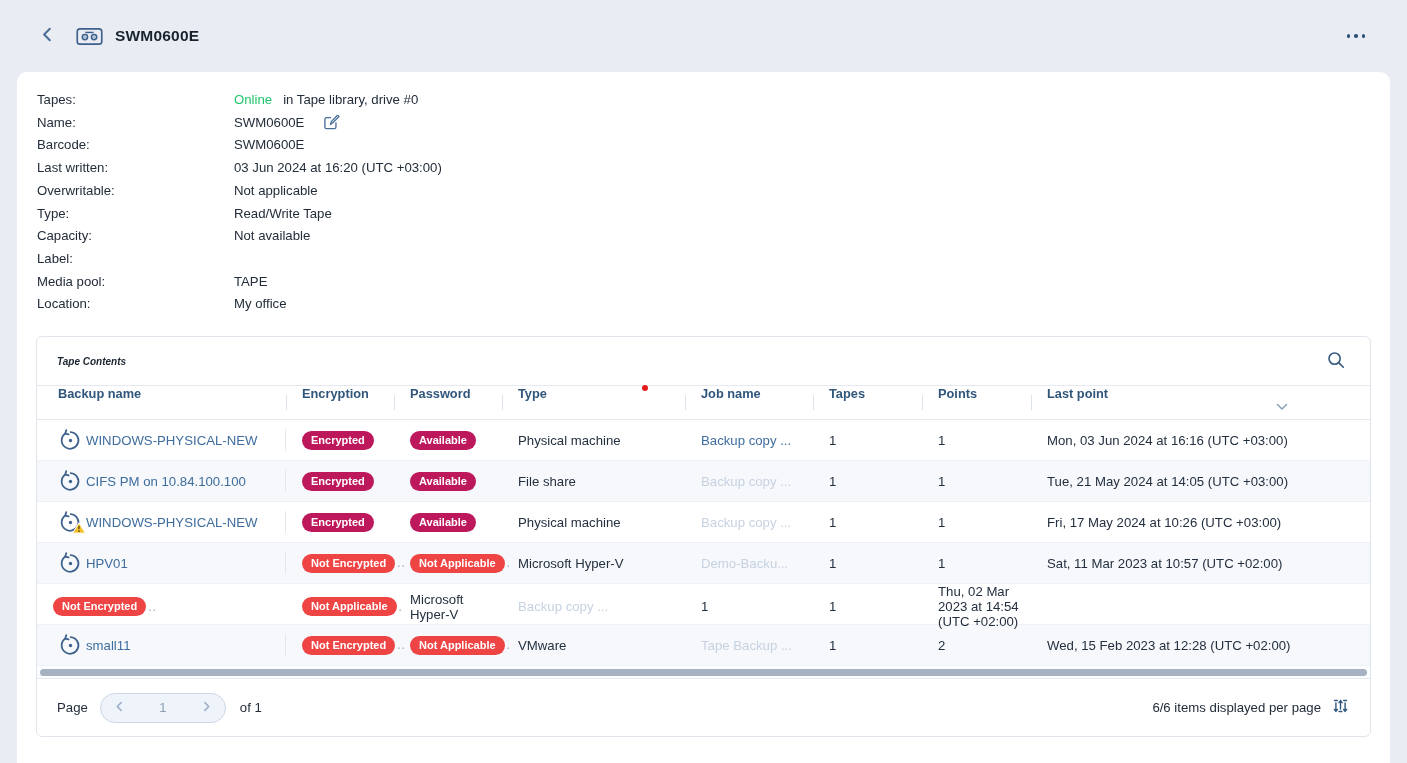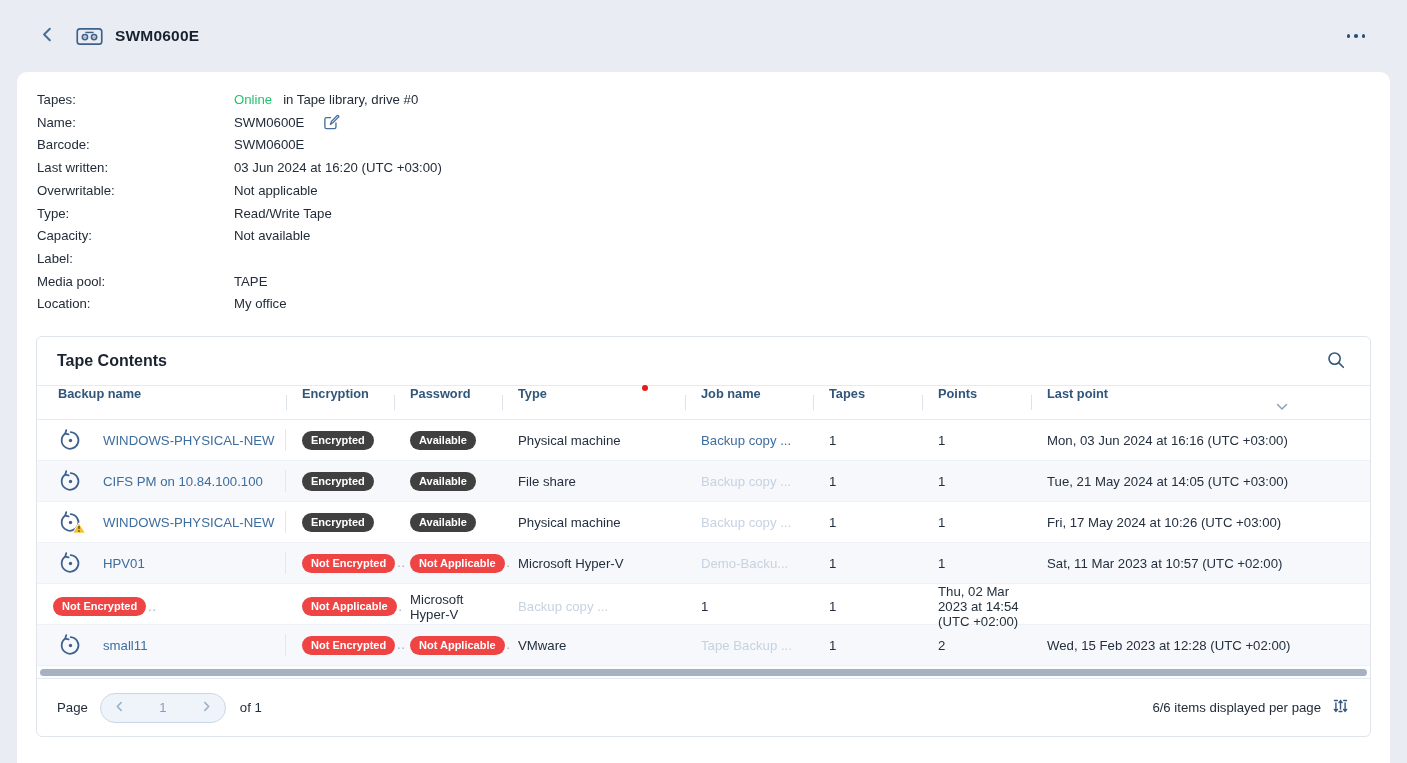--- a/index.html
+++ b/index.html
@@ -28,42 +28,42 @@
   .dvalue { color:#232d3a; display:flex; align-items:center; }
   .status-online { color:#21c56d; }
   .status-extra { margin-left:11px; }
   .edit-btn { margin-left:18px; display:flex; align-items:center; }
 
   .red-dot { position:absolute; left:625px; top:313px; width:6px; height:6px; border-radius:50%; background:#e51c1c; }
 
   
   .card { margin:20px 19px 0; border:1px solid #e0e5ec; border-radius:6px; background:#fff; }
   .card-head { height:49px; display:flex; align-items:center; padding:0 20px; border-bottom:1px solid #e6eaf0; }
-  .card-title { font-size:16px; font-weight:700; color:#1a2430; }
+  .card-title { font-size:10px; font-weight:700; color:#1a2430;font-style:italic; }
   .search-btn { margin-left:auto; display:flex; align-items:center; padding:4px; }
 
   .cols { display:grid; grid-template-columns:249px 108px 108px 183px 128px 109px 109px 1fr; }
   .thead { height:34px; align-items:center; border-bottom:1px solid #e6eaf0; }
   .th { font-size:12.8px; font-weight:700; color:#30567c; padding-left:16px; position:relative; height:100%; display:flex; align-items:flex-start; cursor:pointer; }
   .th.first { padding-left:21px; }
   .th:not(.first)::before { content:""; position:absolute; left:0; top:9px; bottom:9px; width:1px; background:#dde3eb; }
   .sort-chevron { position:absolute; right:82px; top:13px; }
 
   .trow { height:41px; align-items:center; border-bottom:1px solid #eef1f6; font-size:13.2px; color:#243040; cursor:pointer; }
   .tbody .trow:nth-child(even) { background:#f6f8fb; }
   .td { padding-left:16px; position:relative; height:100%; display:flex; align-items:center; }
-  .td.c1 { padding-left:21px; gap:21px; }
+  .td.c1 { padding-left:21px; gap:4px; }
   .td.c1::after { content:""; position:absolute; right:0; top:9px; bottom:9px; width:1px; background:#e3e8ef; }
   .rp-wrap { position:relative; width:24px; height:24px; flex:0 0 auto; display:flex; align-items:center; justify-content:center; }
   .warn-ic { position:absolute; right:-4px; bottom:-3px; }
   .blink { color:#3e6d9e; text-decoration:none; white-space:nowrap; }
   .job { color:#3e6d9e; text-decoration:none; white-space:nowrap; }
   .job.faded { color:#c7d2e1; }
   .badge { display:inline-block; font-size:11px; font-weight:700; color:#fff; padding:3px 9px 4px; border-radius:10px; white-space:nowrap; }
-  .badge.green { background:#404040; }
+  .badge.green { background:#be185d; }
   .badge.gray  { background:#ef4444; }
   .suffix { color:#9aa8bb; font-size:12px; margin-left:2px; letter-spacing:1px; }
 
   .scrollstrip { height:13px; position:relative; background:#fcfdfe; border-bottom:1px solid #e6eaf0; cursor:pointer; }
   .scroll-thumb { position:absolute; left:3px; right:3px; top:2.5px; height:7px; background:#a6b1c2; border-radius:4px; cursor:grab; }
 
   .card-foot { height:57px; display:flex; align-items:center; padding:0 20px; font-size:13.2px; color:#232d3a; }
   .pager { width:126px; height:30px; margin-left:12px; border:1px solid #cbd7e8; border-radius:16px; background:#eff3fa; display:flex; align-items:center; justify-content:space-between; padding:0 11px; }
   .pager .pnum { color:#8d9cb0; font-size:13px; }
   .pager button { display:flex; align-items:center; padding:2px; }

